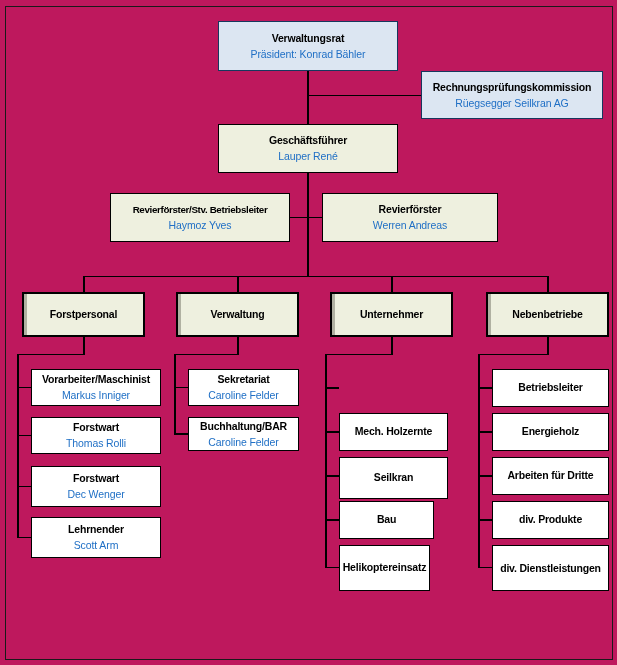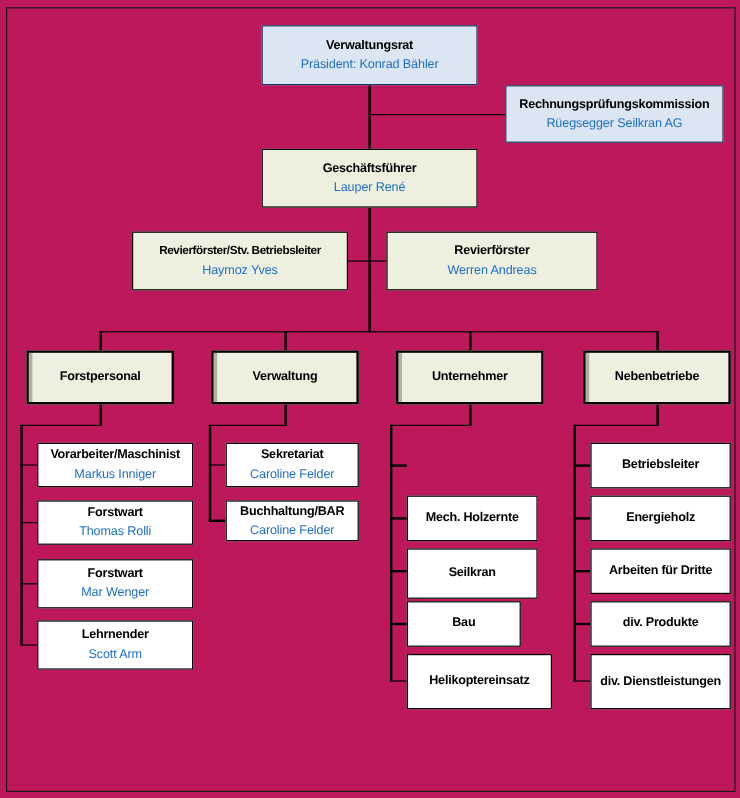--- a/index.html
+++ b/index.html
@@ -110,21 +110,21 @@
   <div class="box" style="left:31px;top:369px;width:130px;height:37px">
     <div class="t">Vorarbeiter/Maschinist</div>
     <div class="s">Markus Inniger</div>
   </div>
   <div class="box" style="left:31px;top:417px;width:130px;height:37px">
     <div class="t">Forstwart</div>
     <div class="s">Thomas Rolli</div>
   </div>
   <div class="box" style="left:31px;top:466px;width:130px;height:41px">
     <div class="t">Forstwart</div>
-    <div class="s">Mar Wenger</div>
+    <div class="s">Dec Wenger</div>
   </div>
   <div class="box" style="left:31px;top:517px;width:130px;height:41px">
     <div class="t">Lehrnender</div>
     <div class="s">Scott Arm</div>
   </div>
 
   <div class="box" style="left:188px;top:369px;width:111px;height:37px">
     <div class="t">Sekretariat</div>
     <div class="s">Caroline Felder</div>
   </div>
@@ -135,21 +135,21 @@
 
   <div class="box" style="left:339px;top:413px;width:109px;height:38px">
     <div class="t">Mech. Holzernte</div>
   </div>
   <div class="box" style="left:339px;top:457px;width:109px;height:42px">
     <div class="t">Seilkran</div>
   </div>
   <div class="box" style="left:339px;top:501px;width:95px;height:38px">
     <div class="t">Bau</div>
   </div>
-  <div class="box" style="left:339px;top:545px;width:121px;height:46px">
+  <div class="box" style="left:339px;top:545px;width:91px;height:46px">
     <div class="t">Helikoptereinsatz</div>
   </div>
 
   <div class="box" style="left:492px;top:369px;width:117px;height:38px">
     <div class="t">Betriebsleiter</div>
   </div>
   <div class="box" style="left:492px;top:413px;width:117px;height:38px">
     <div class="t">Energieholz</div>
   </div>
   <div class="box" style="left:492px;top:501px;width:117px;height:38px">

